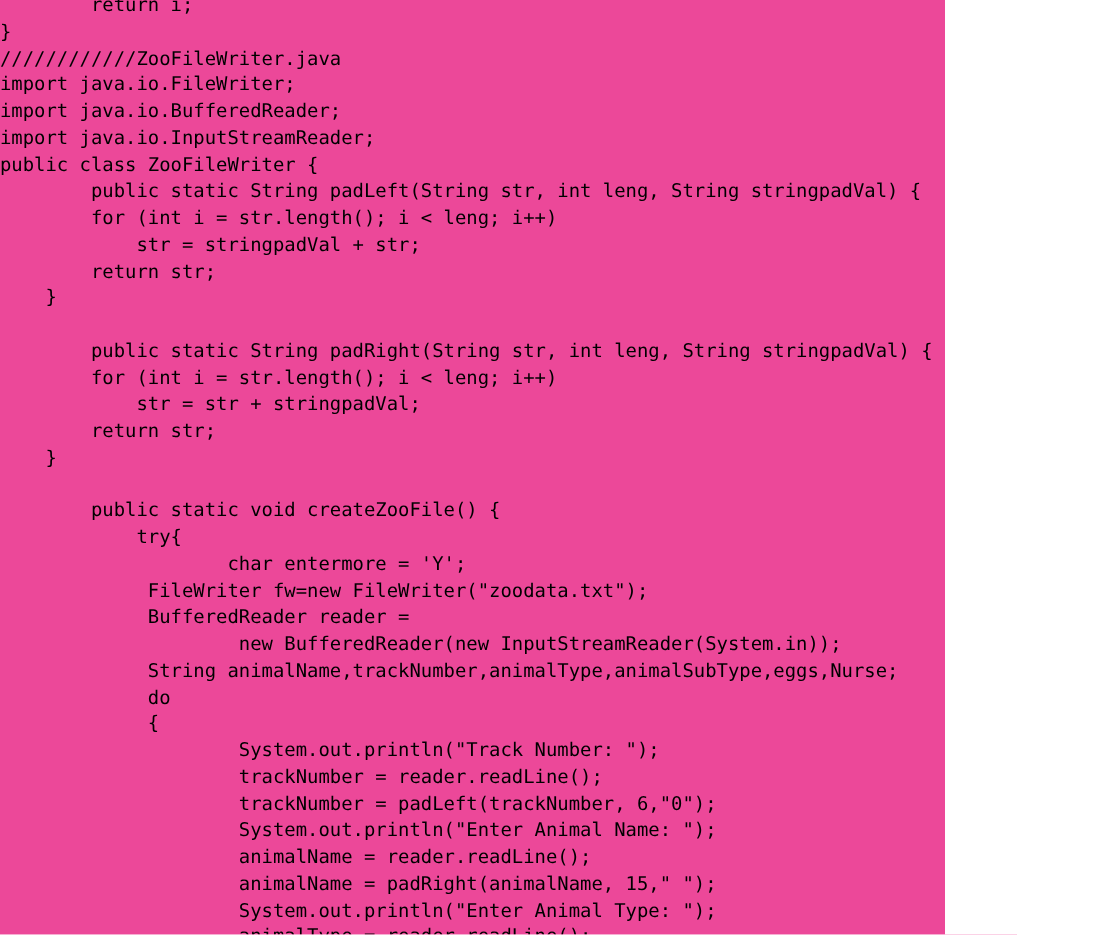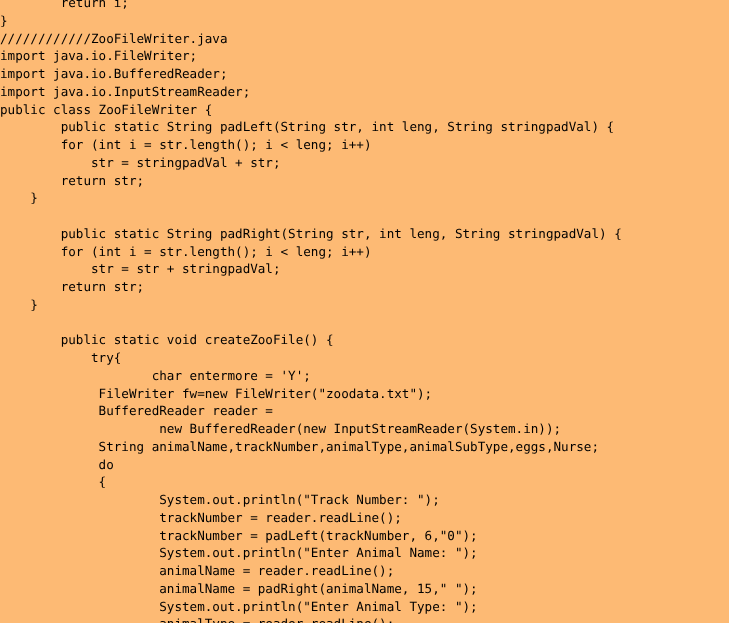--- a/index.html
+++ b/index.html
@@ -8,23 +8,23 @@
     background: #ffffff;
   }
   body {
     width: 729px;
     height: 623px;
     overflow: hidden;
     font-family: "DejaVu Sans Mono", "Liberation Mono", monospace;
   }
   #code-surface {
     position: relative;
-    width: 729px;
+    width: 630px;
     height: 623px;
-    background: #fdba74;
+    background: #ec4899;
     overflow: hidden;
   }
   
   #code-listing {
     position: absolute;
     left: 0;
     top: -6px;
     width: 729px;
     margin: 0;
     padding: 0;

